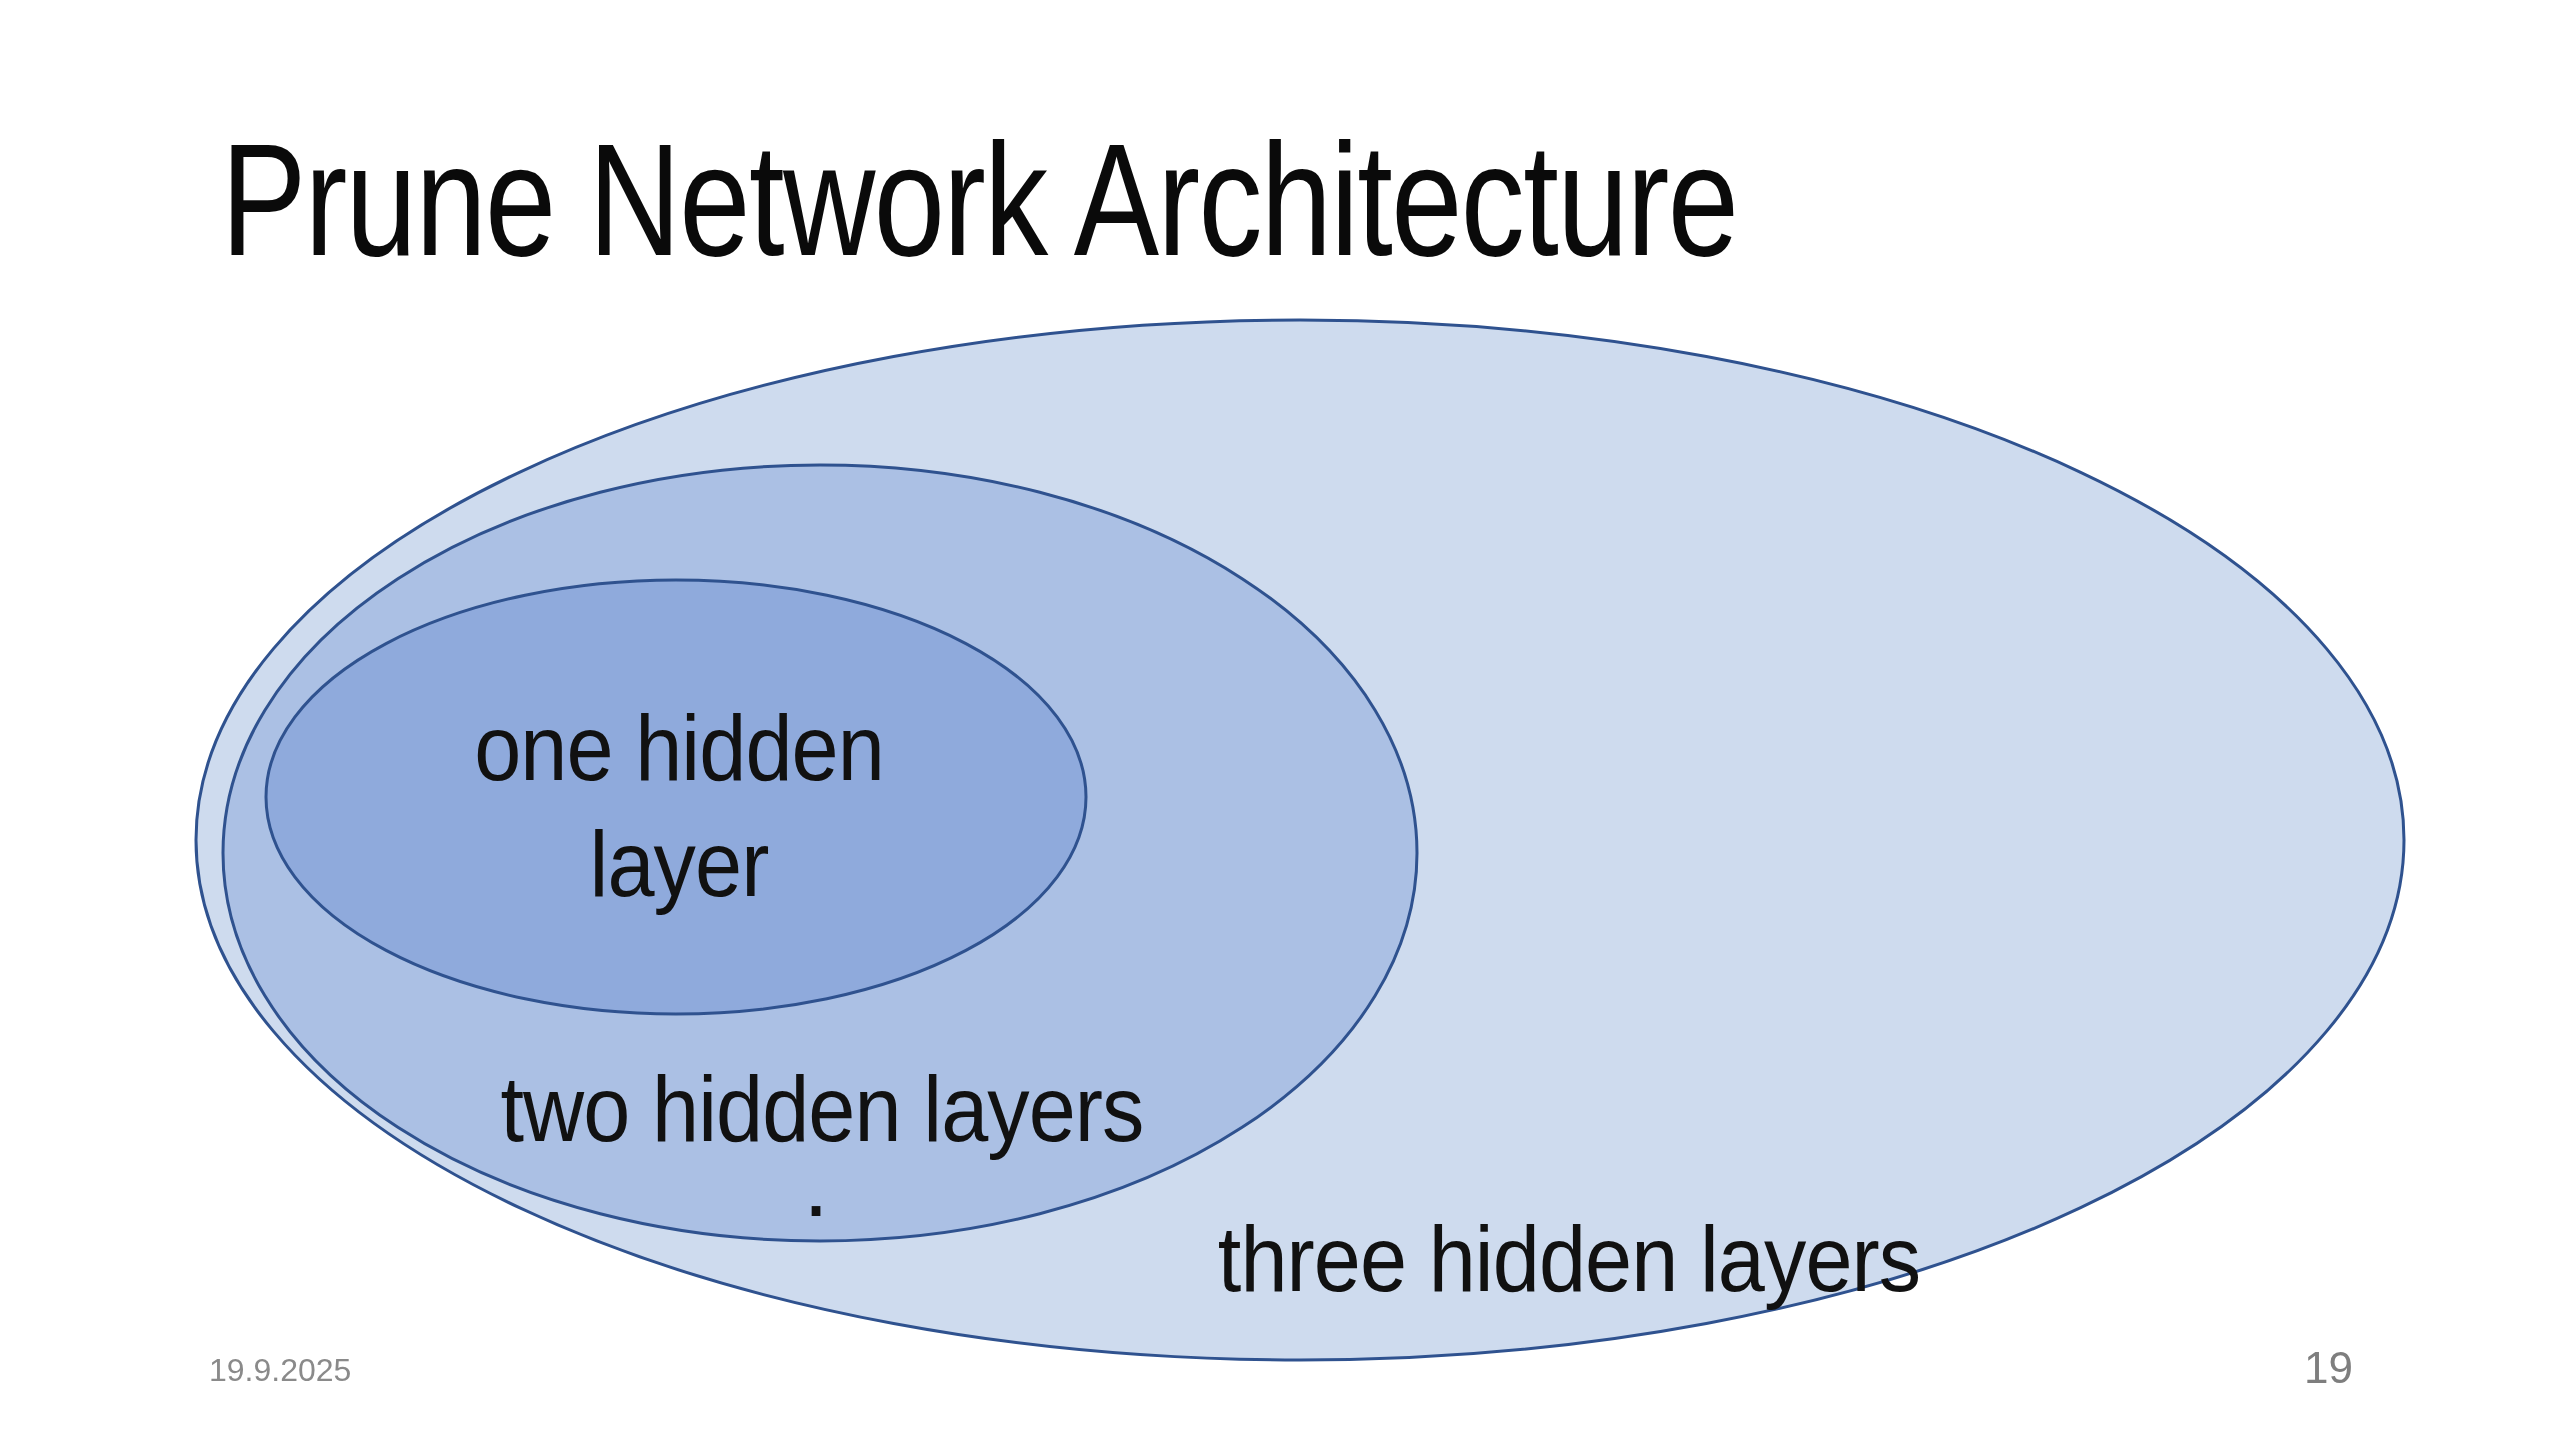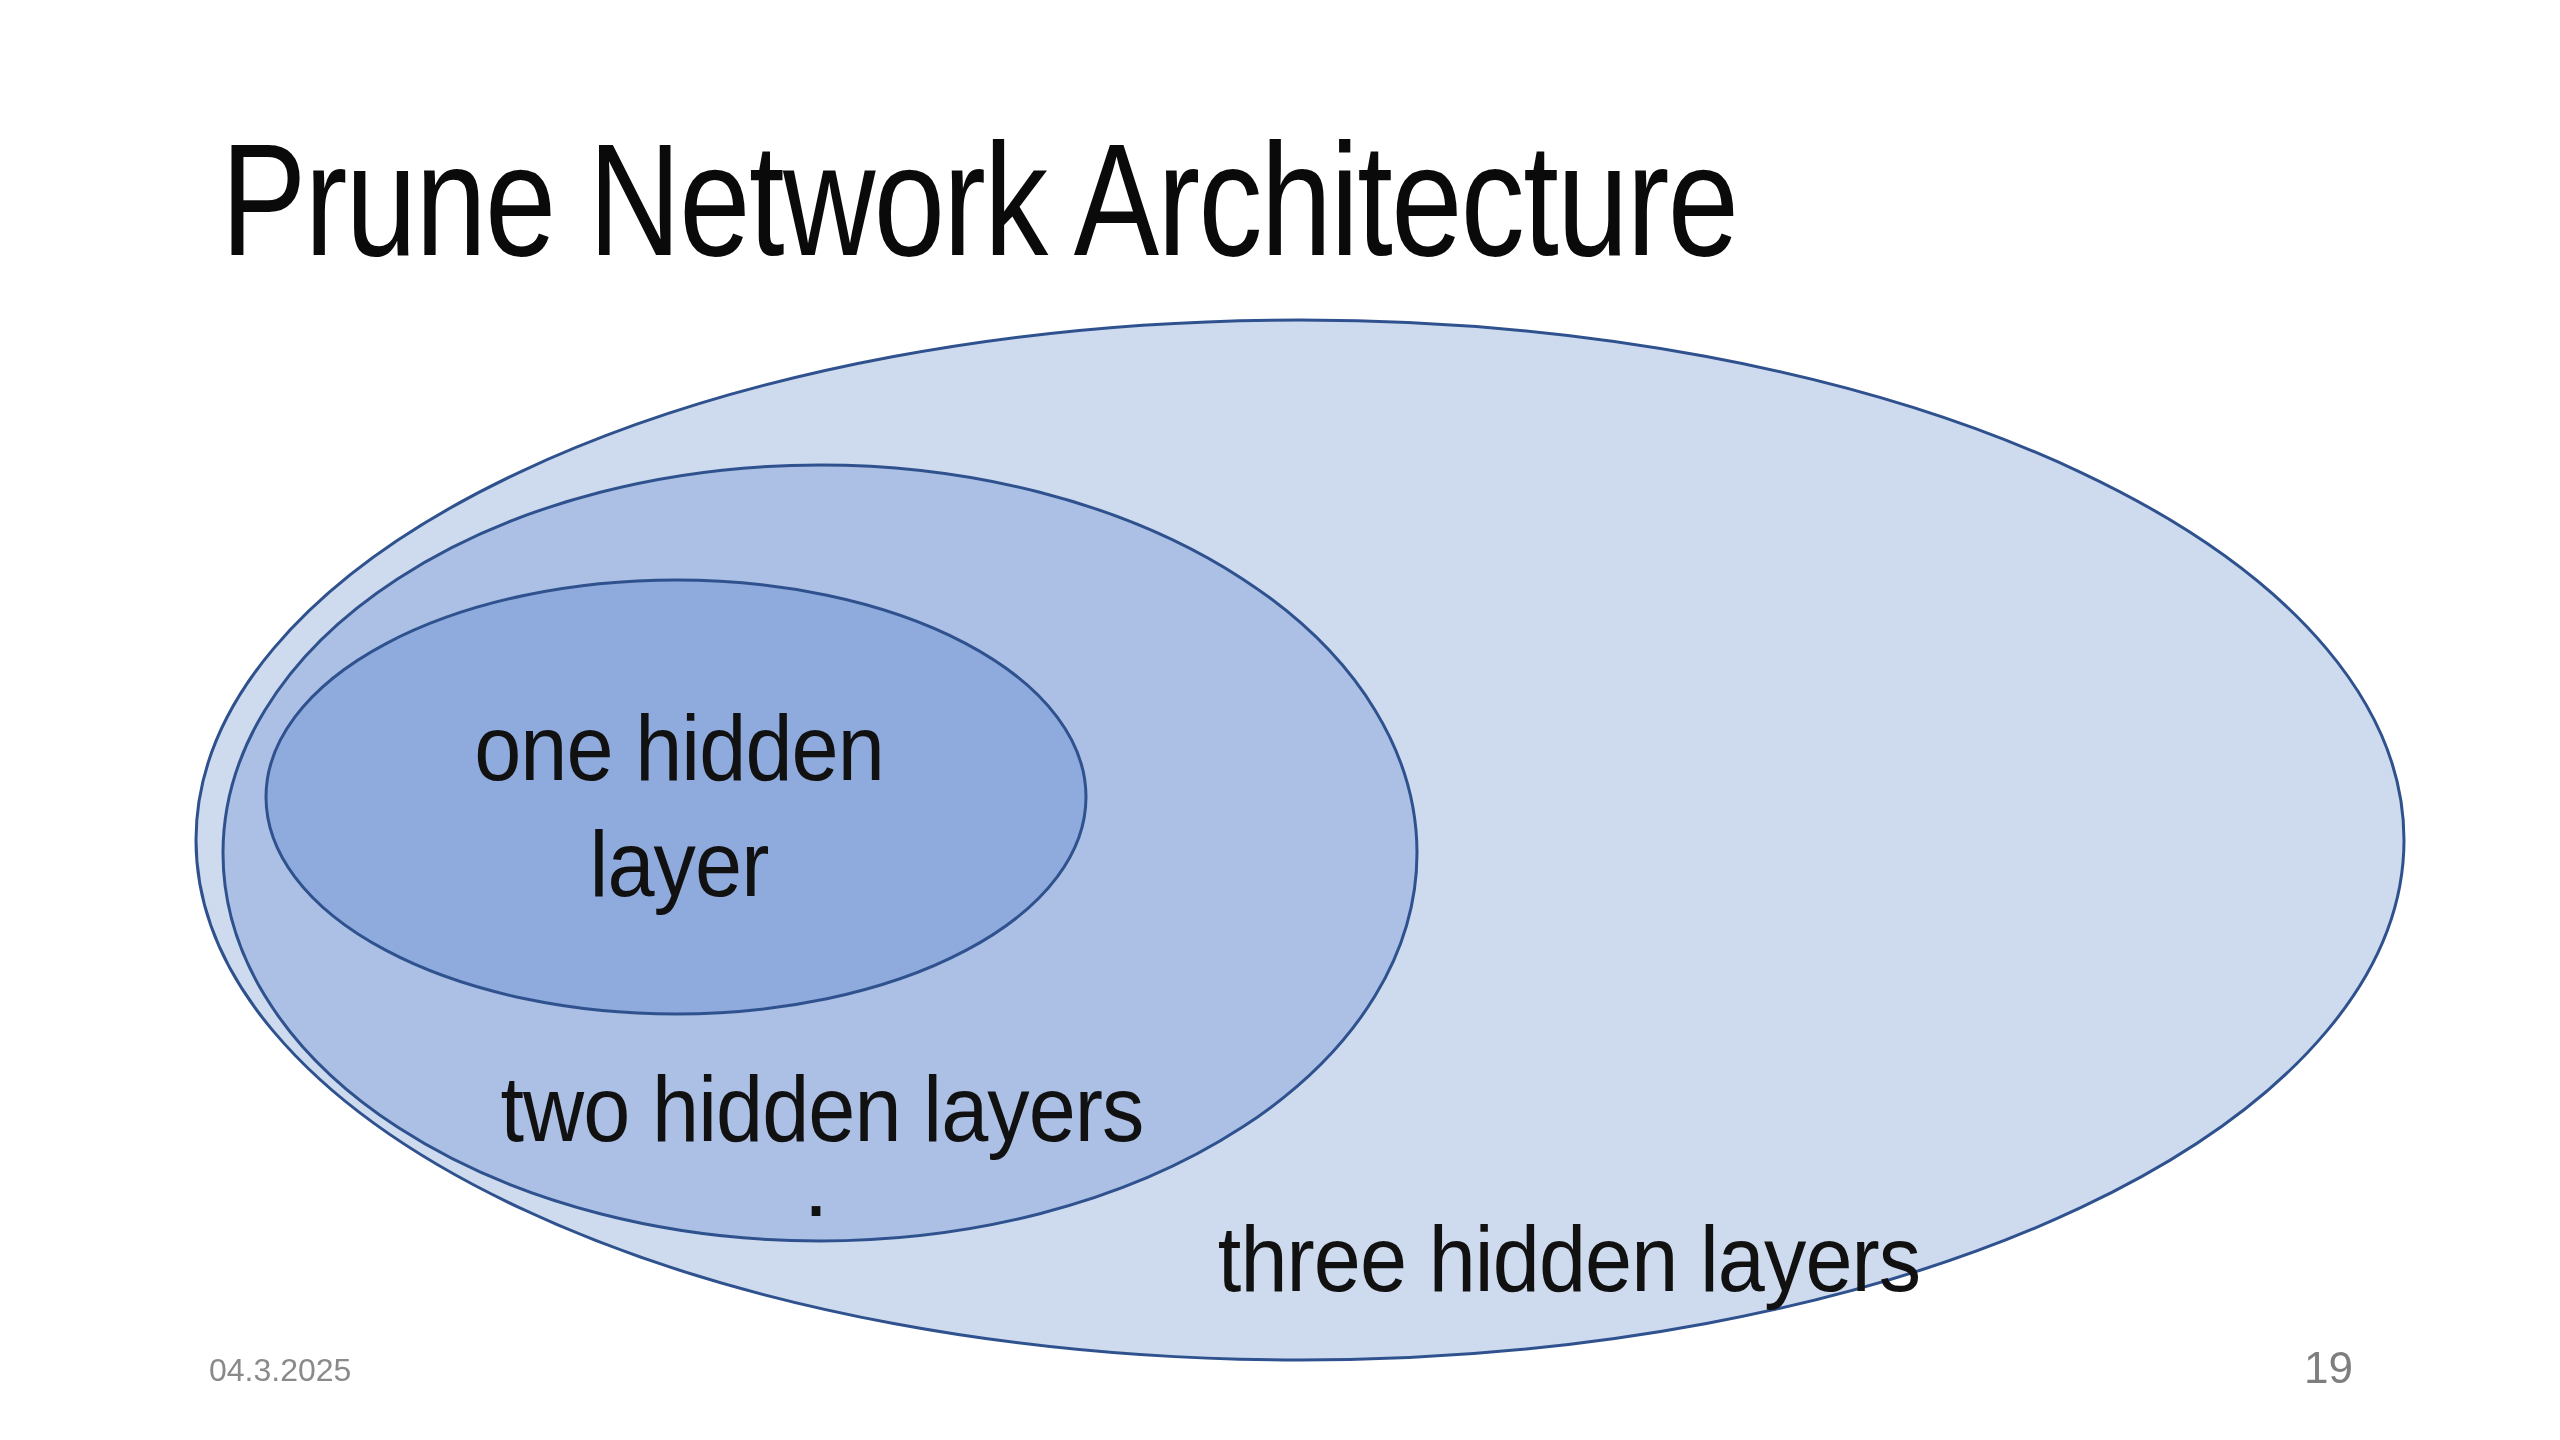--- a/index.html
+++ b/index.html
@@ -58,17 +58,17 @@
   </svg>
 
   <div class="set-label label-one">one hidden layer</div>
 
   <div class="set-label label-two">two hidden layers</div>
 
   <div class="set-label label-three">three hidden layers</div>
 
   <div class="stray-dot">.</div>
 
-  <div class="footer-date">04.3.2025</div>
+  <div class="footer-date">19.9.2025</div>
 
   <div class="page-number">19</div>
 
 </div>
 
 </body></html>

